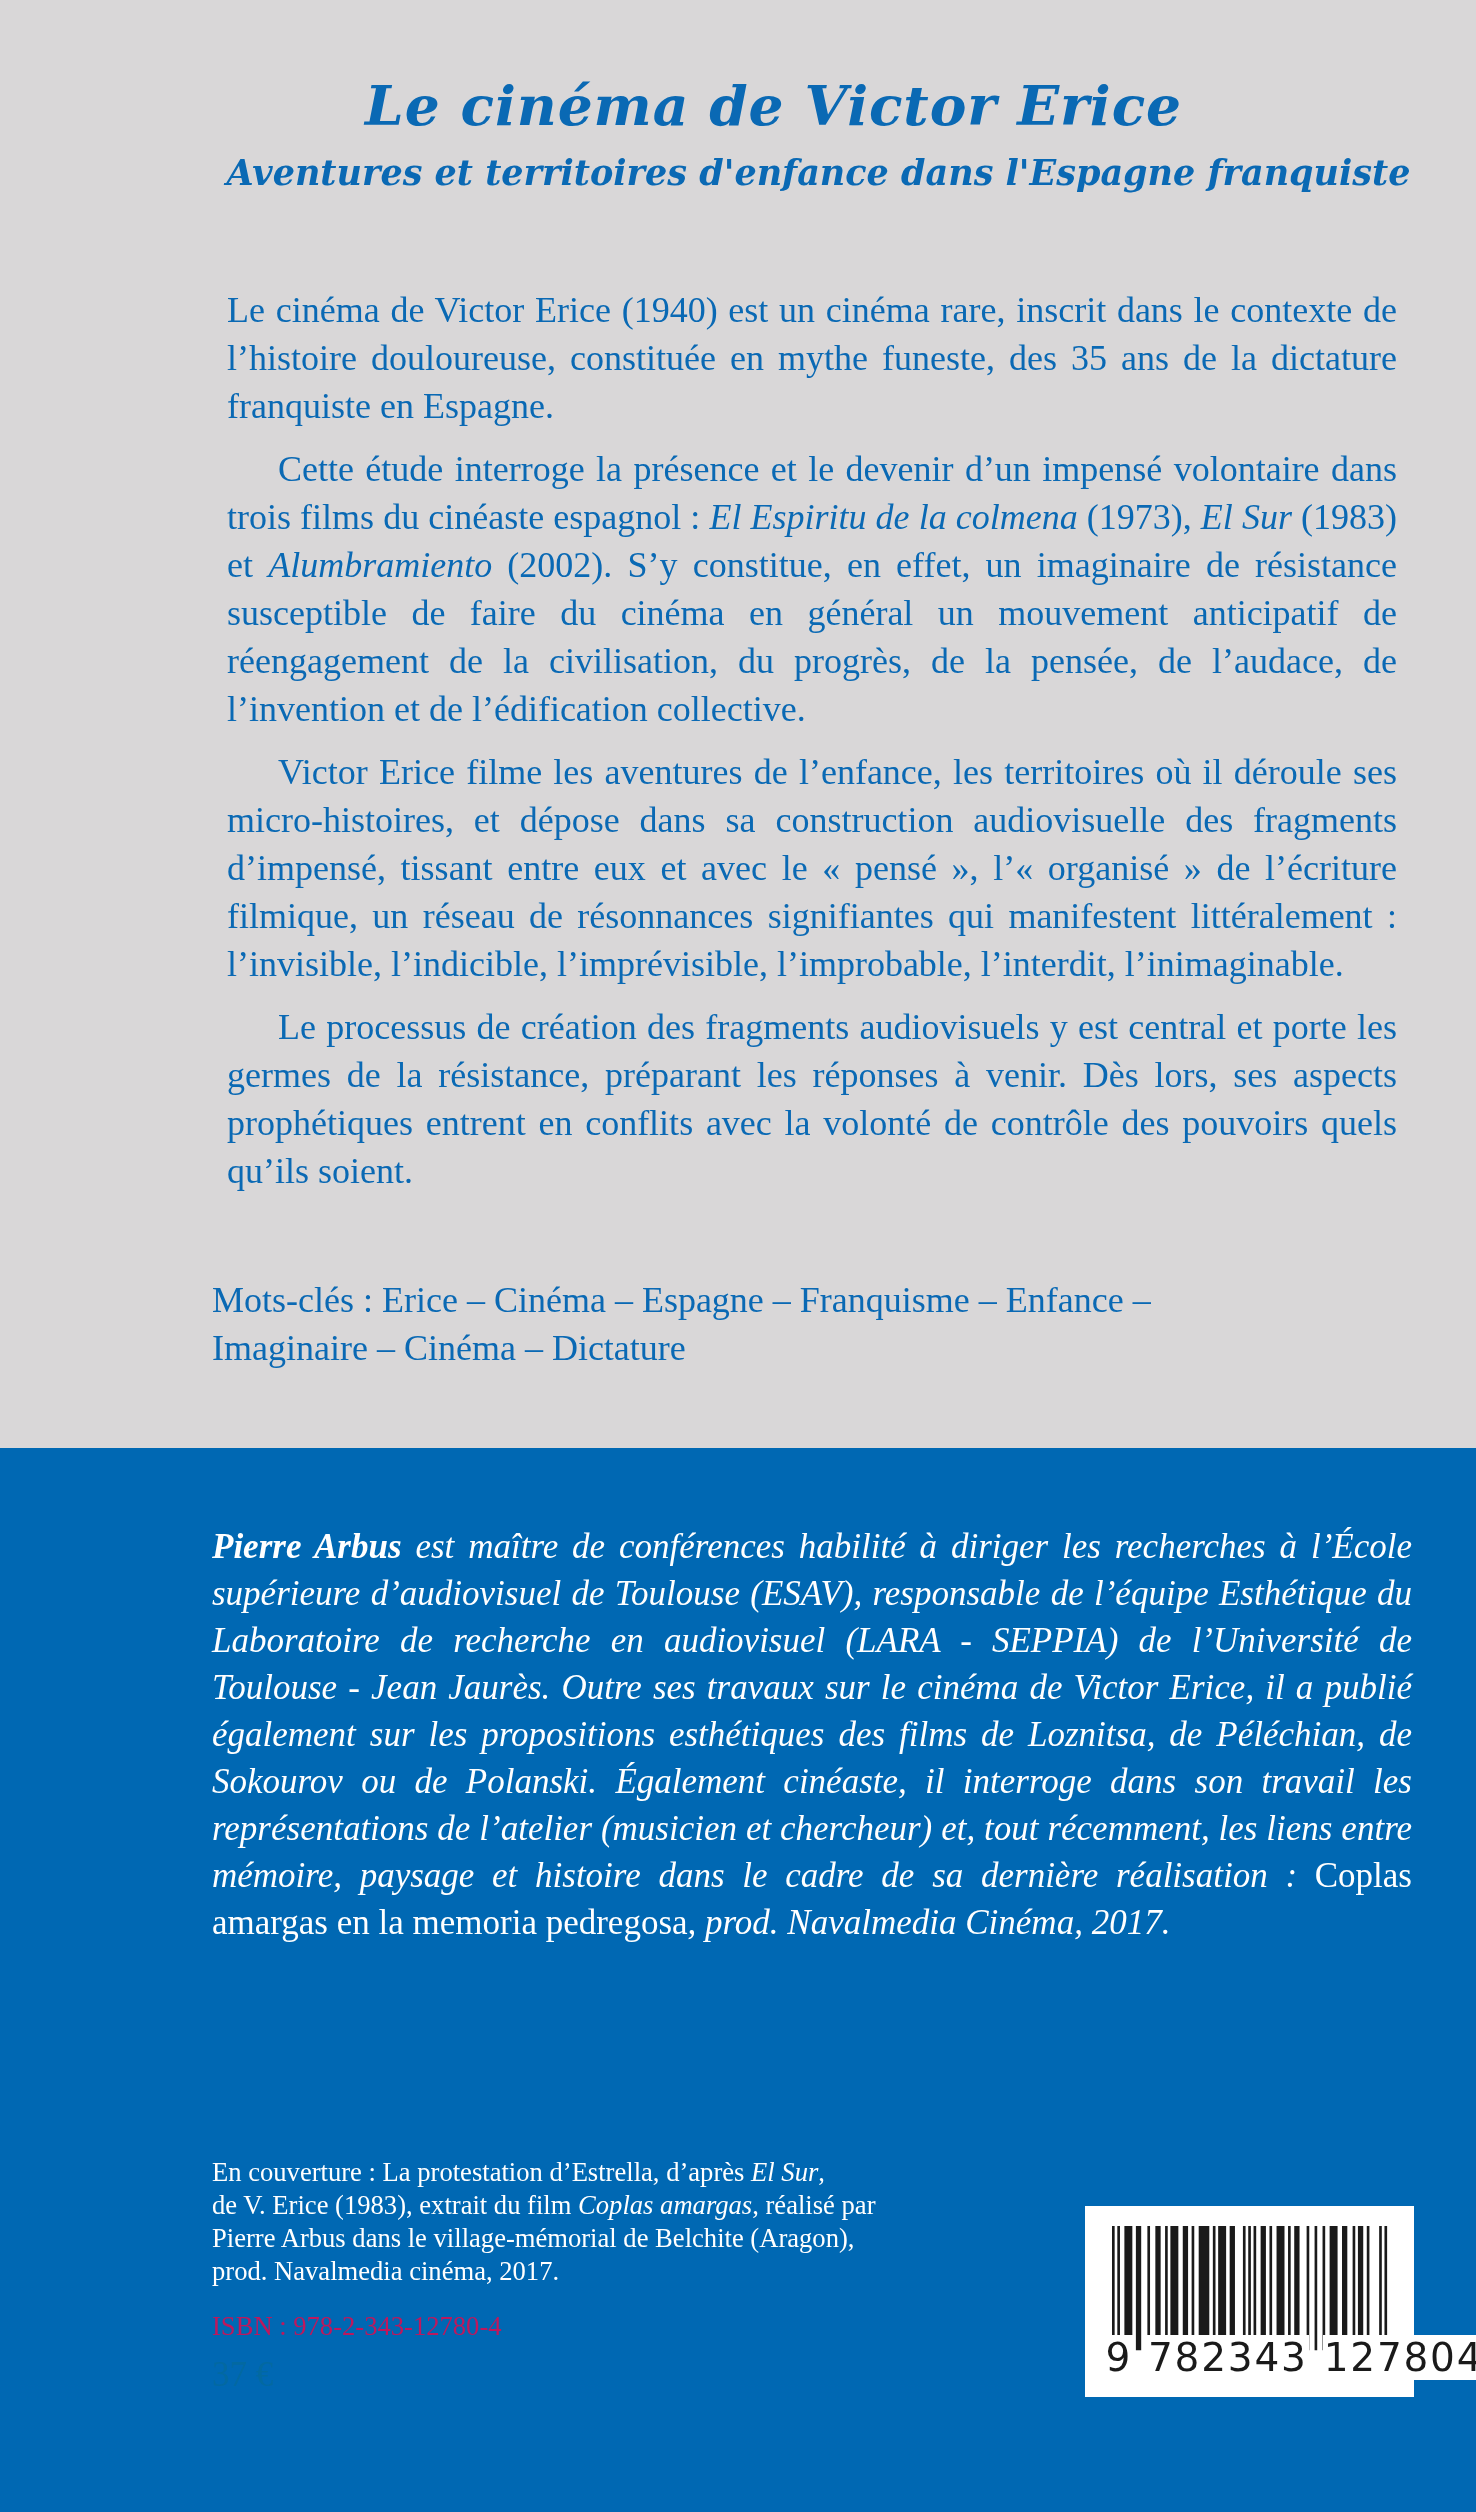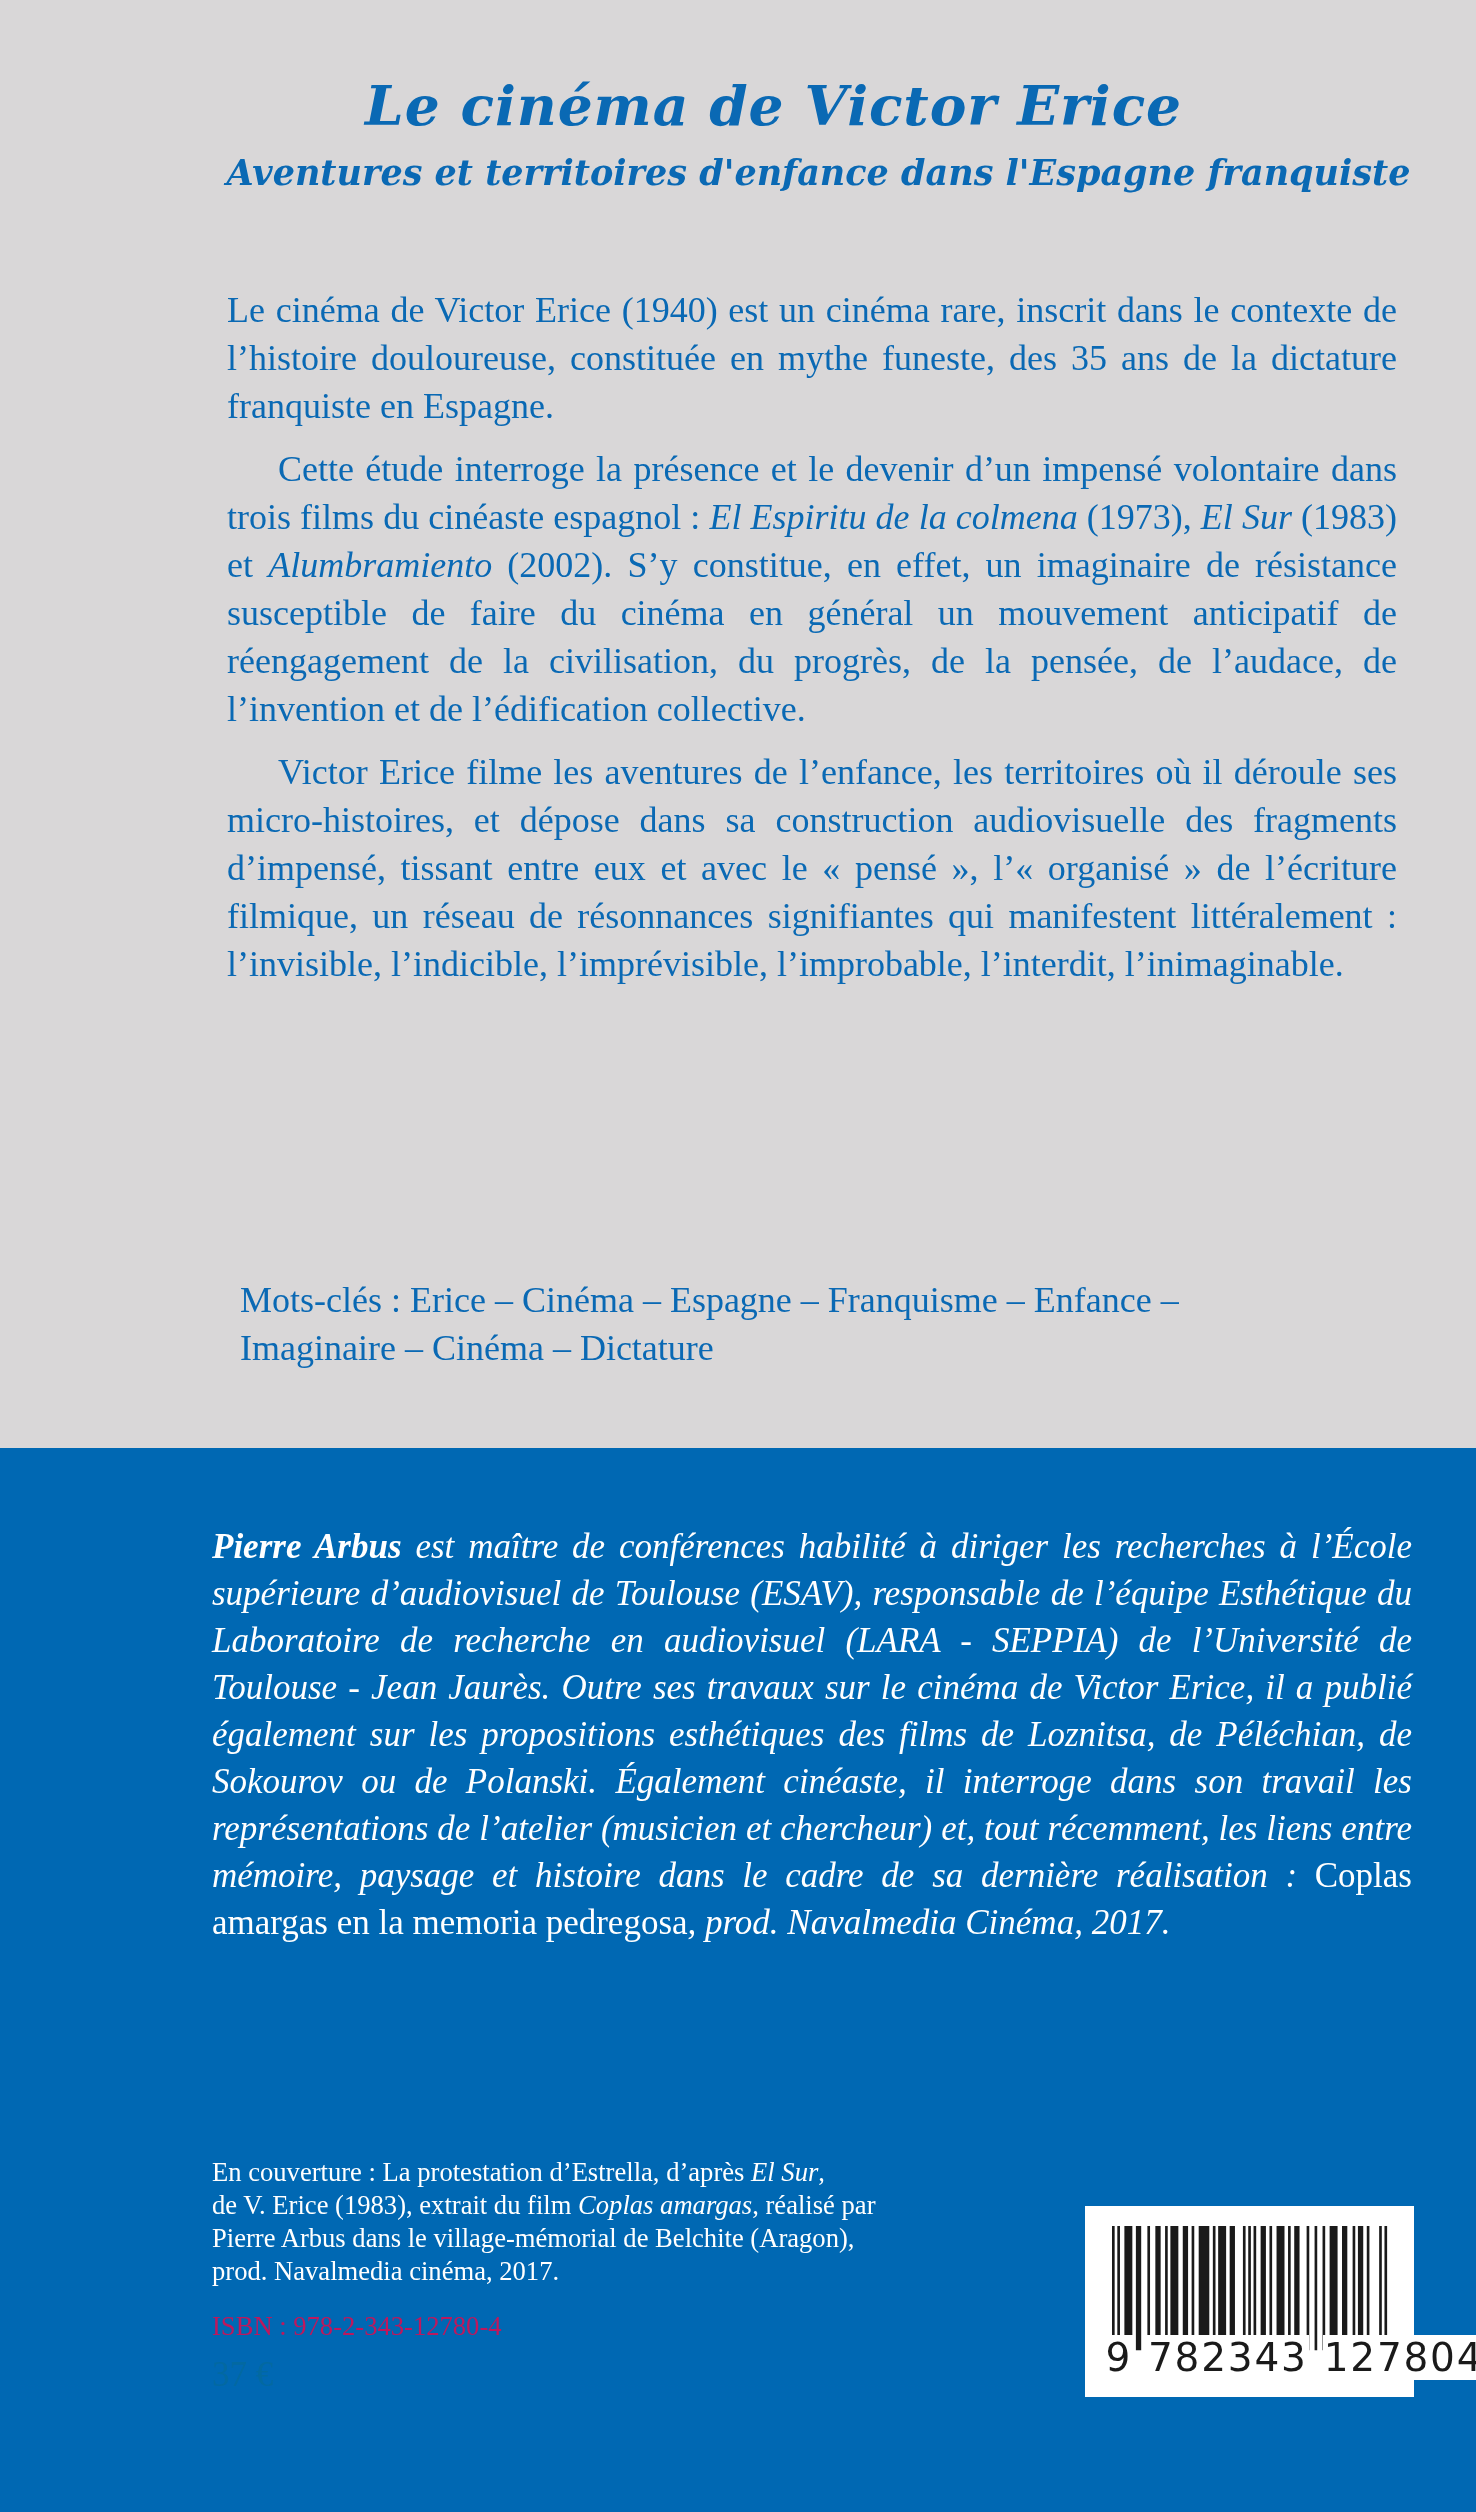--- a/index.html
+++ b/index.html
@@ -31,21 +31,21 @@
     color: #0a69b4;
     font-size: 36px; line-height: 48px;
     text-align: justify;
   }
   .body-text p { margin: 15px; text-indent: 51px; }
   .body-text p.first { text-indent: 0; }
   .body-text i { font-style: italic; }
 
   .keywords {
     position: absolute; left: 212px; top: 1276px; width: 1200px;
-    color: #0a69b4; font-size: 36px; line-height: 48px; margin-left: 28px;
+    color: #0a69b4; font-size: 36px; line-height: 48px;
   }
 
   .bio {
     position: absolute; left: 212px; top: 1523px; width: 1200px;
     color: #ffffff; font-size: 35px; line-height: 47px;
     font-style: italic; text-align: justify;
   }
   .bio b { font-weight: bold; }
   .bio .roman { font-style: normal; }
 
@@ -85,20 +85,21 @@
 <div class="top-panel"></div>
 <div class="bottom-panel"></div>
 
 <div class="title title-main">Le cinéma de Victor Erice</div>
 <div class="title title-sub">Aventures et territoires d'enfance dans l'Espagne franquiste</div>
 
 <div class="body-text">
   <p class="first">Le cinéma de Victor Erice (1940) est un cinéma rare, inscrit dans le contexte de l’histoire douloureuse, constituée en mythe funeste, des 35 ans de la dictature franquiste en Espagne.</p>
   <p><span>Cette étude interroge la présence et le devenir d’un impensé volontaire dans trois films du cinéaste espagnol : </span><i>El Espiritu de la colmena</i><span> (1973), </span><i>El Sur</i><span> (1983) et </span><i>Alumbramiento</i><span> (2002). S’y constitue, en effet, un imaginaire de résistance susceptible de faire du cinéma en général un mouvement anticipatif de réengagement de la civilisation, du progrès, de la pensée, de l’audace, de l’invention et de l’édification collective.</span></p>
   <p>Victor Erice filme les aventures de l’enfance, les territoires où il déroule ses micro-histoires, et dépose dans sa construction audiovisuelle des fragments d’impensé, tissant entre eux et avec le « pensé », l’« organisé » de l’écriture filmique, un réseau de résonnances signifiantes qui manifestent littéralement : l’invisible, l’indicible, l’imprévisible, l’improbable, l’interdit, l’inimaginable.</p>
+  <p>Le processus de création des fragments audiovisuels y est central et porte les germes de la résistance, préparant les réponses à venir. Dès lors, ses aspects prophétiques entrent en conflits avec la volonté de contrôle des pouvoirs quels qu’ils soient.</p>
 </div>
 
 <div class="keywords">
   <div>Mots-clés : Erice – Cinéma – Espagne – Franquisme – Enfance –</div>
   <div>Imaginaire – Cinéma – Dictature</div>
 </div>
 
 <div class="bio"><b>Pierre Arbus</b><span> est maître de conférences habilité à diriger les recherches à l’École supérieure d’audiovisuel de Toulouse (ESAV), responsable de l’équipe Esthétique du Laboratoire de recherche en audiovisuel (LARA - SEPPIA) de l’Université de Toulouse - Jean Jaurès. Outre ses travaux sur le cinéma de Victor Erice, il a publié également sur les propositions esthétiques des films de Loznitsa, de Péléchian, de Sokourov ou de Polanski. Également cinéaste, il interroge dans son travail les représentations de l’atelier (musicien et chercheur) et, tout récemment, les liens entre mémoire, paysage et histoire dans le cadre de sa dernière réalisation : </span><span class="roman">Coplas amargas en la memoria pedregosa</span><span>, prod. Navalmedia Cinéma, 2017.</span></div>
 
 <div class="credit">

